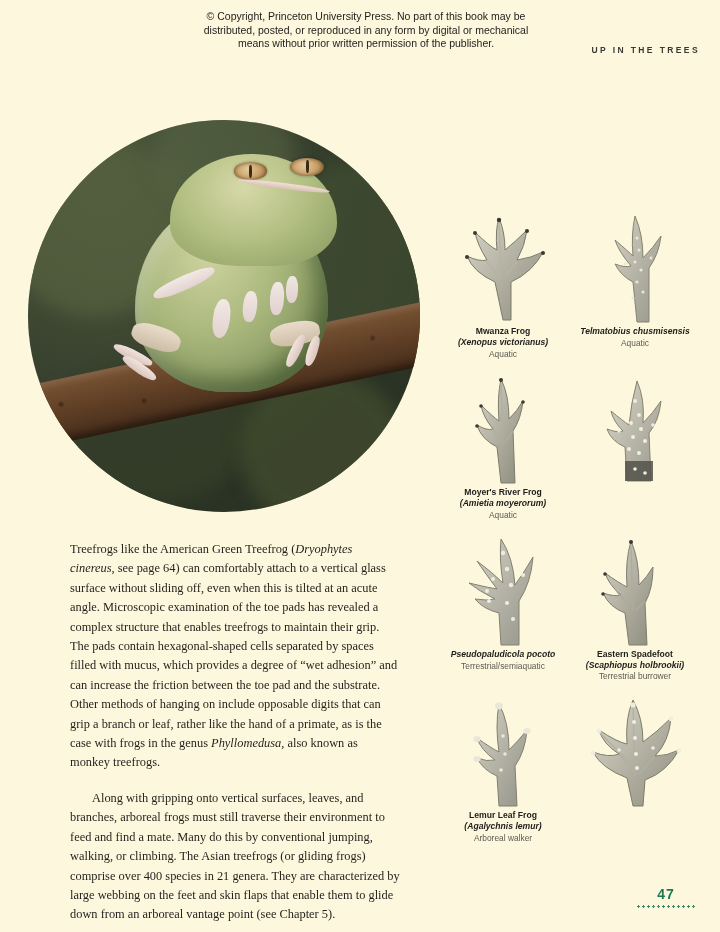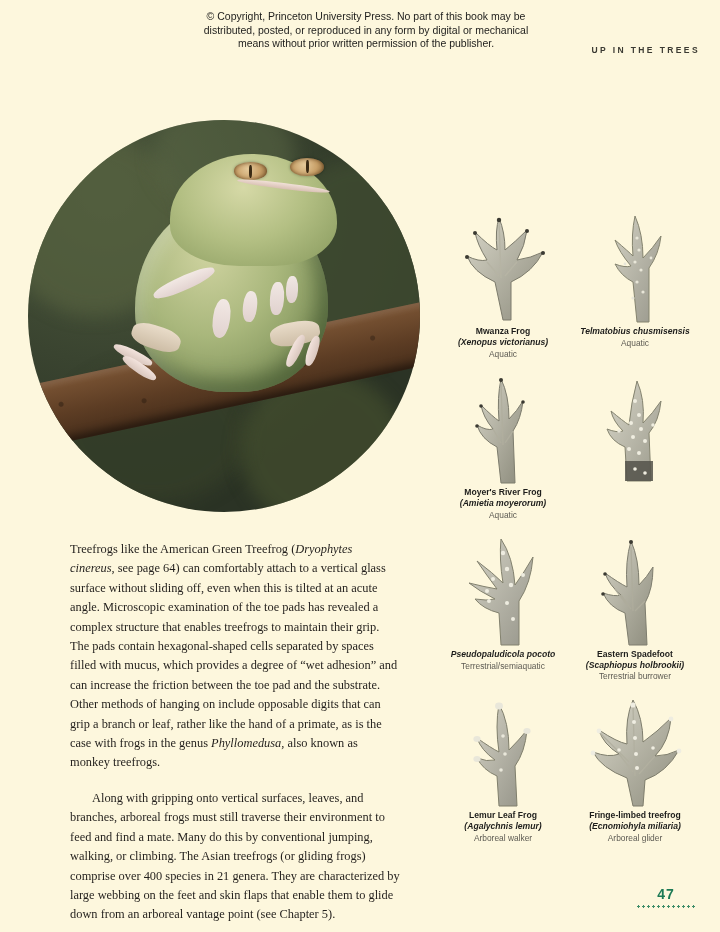--- a/index.html
+++ b/index.html
@@ -421,25 +421,20 @@
           <circle cx="61" cy="58" r="2"></circle>
             <circle cx="62" cy="72" r="2"></circle>
           <circle cx="24" cy="35" r="2.4"></circle>
             <circle cx="18" cy="57" r="2.4"></circle>
             <circle cx="96" cy="23" r="2.4"></circle>
           <circle cx="104" cy="55" r="2.4"></circle>
             <circle cx="44" cy="54" r="1.8"></circle>
             <circle cx="78" cy="52" r="1.8"></circle>
         </g>
       </svg>
-      <div class="foot-caption">
-        <span class="common">Fringe-limbed treefrog</span>
-        <span class="sci">(Ecnomiohyla miliaria)</span>
-        <span class="eco">Arboreal glider</span>
-      </div>
     </div>
 
   </div>
 
   <div class="body-col">
     <p><span>Treefrogs like the American Green Treefrog (</span><i>Dryophytes cinereus</i><span>, see page 64) can comfortably attach to a vertical glass surface without sliding off, even when this is tilted at an acute angle. Microscopic examination of the toe pads has revealed a complex structure that enables treefrogs to maintain their grip. The pads contain hexagonal-shaped cells separated by spaces filled with mucus, which provides a degree of “wet adhesion” and can increase the friction between the toe pad and the substrate. Other methods of hanging on include opposable digits that can grip a branch or leaf, rather like the hand of a primate, as is the case with frogs in the genus </span><i>Phyllomedusa</i><span>, also known as monkey treefrogs.</span></p>
     <p>Along with gripping onto vertical surfaces, leaves, and branches, arboreal frogs must still traverse their environment to feed and find a mate. Many do this by conventional jumping, walking, or climbing. The Asian treefrogs (or gliding frogs) comprise over 400 species in 21 genera. They are characterized by large webbing on the feet and skin flaps that enable them to glide down from an arboreal vantage point (see Chapter 5).</p>
   </div>
 
   <div class="folio">

